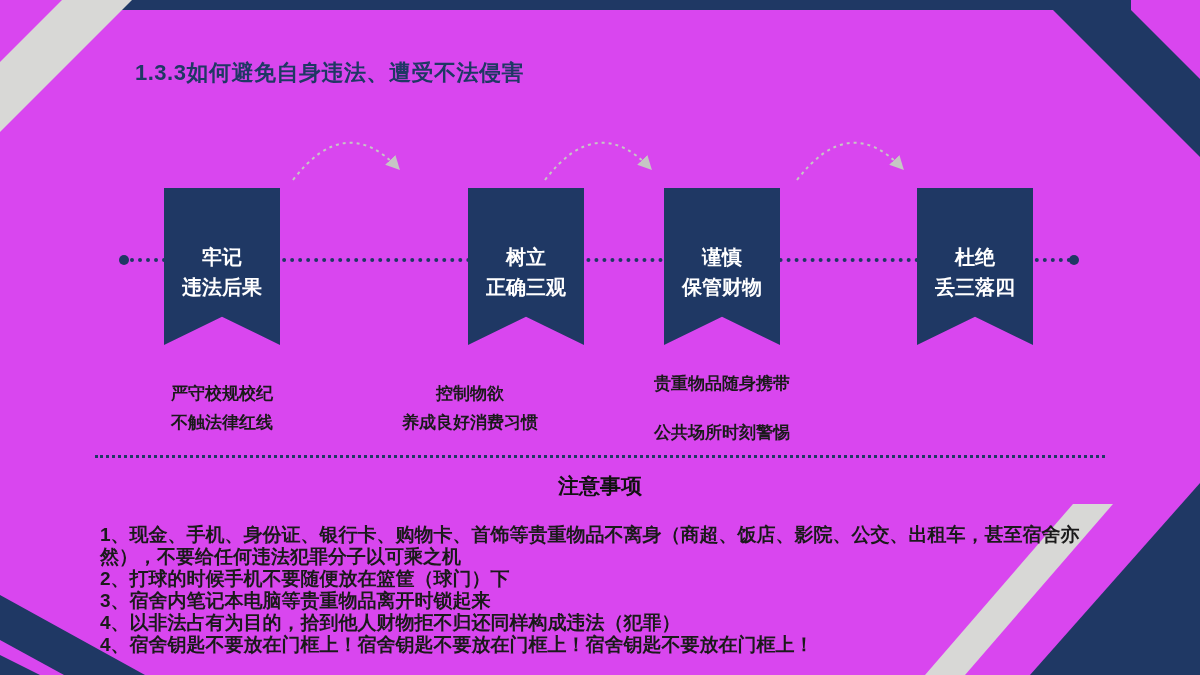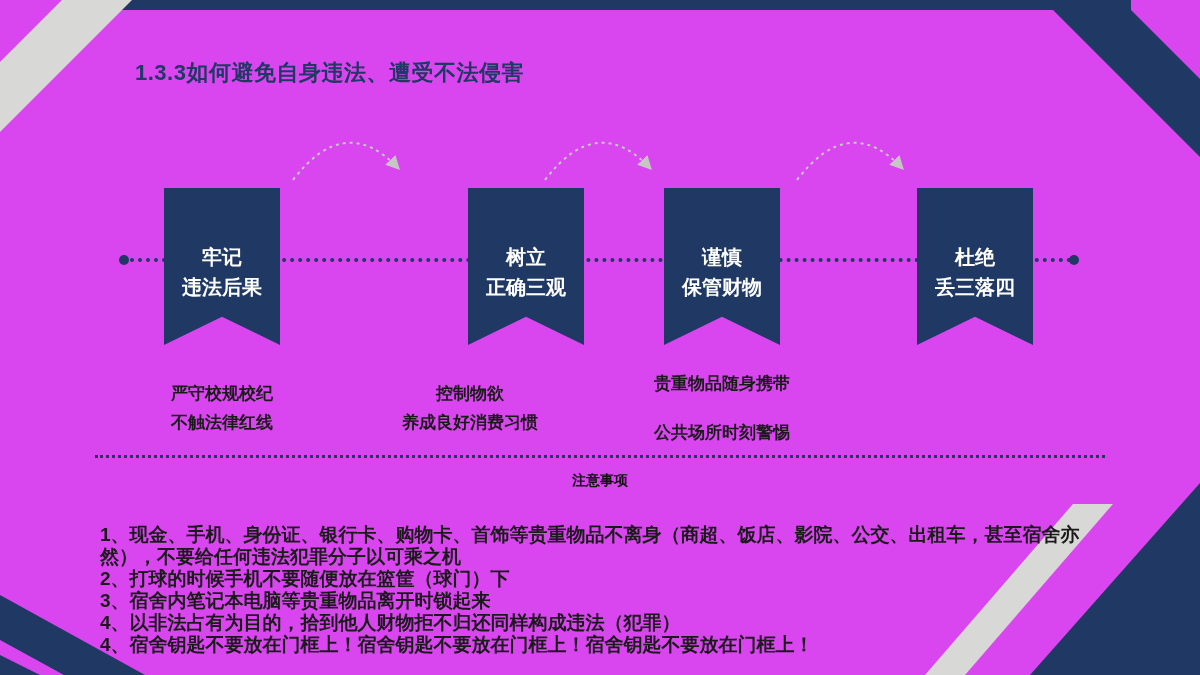--- a/index.html
+++ b/index.html
@@ -40,21 +40,21 @@
     text-align:center; font-weight:bold; font-size:17px;
   }
   .points-col div { line-height:29px; }
   .c1 { left:107px; } .c2 { left:355px; } .c3 { left:607px;gap:20px; } .c4 { left:860px; }
   .divider {
     position:absolute; top:455px; left:95px; width:1010px; height:0;
     border-top:3px dotted #1f3864;
   }
   .notes-title {
     position:absolute; top:472px; left:0; width:100%; margin:0;
-    text-align:center; font-size:14px; font-weight:bold; color:#111111;
+    text-align:center; font-size:21px; font-weight:bold; color:#111111;
   }
   .notes {
     position:absolute; top:524px; left:100px; width:1005px;
     font-size:19px; font-weight:bold; line-height:22px;
   }
   .note-item { margin:0; }
 </style>
 </head>
 <body>
 

